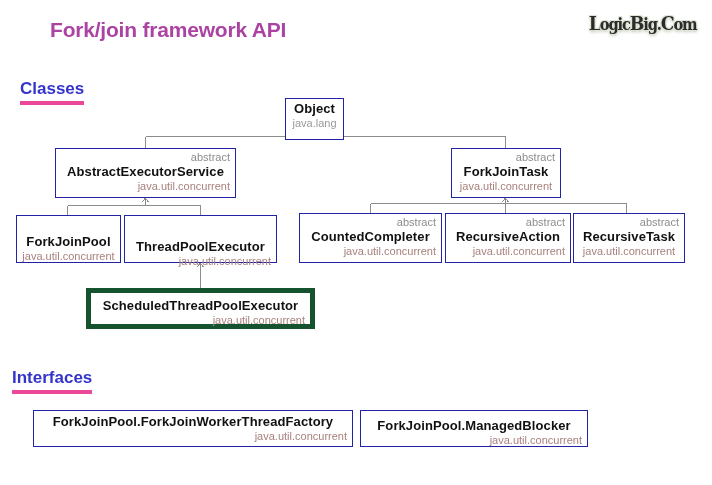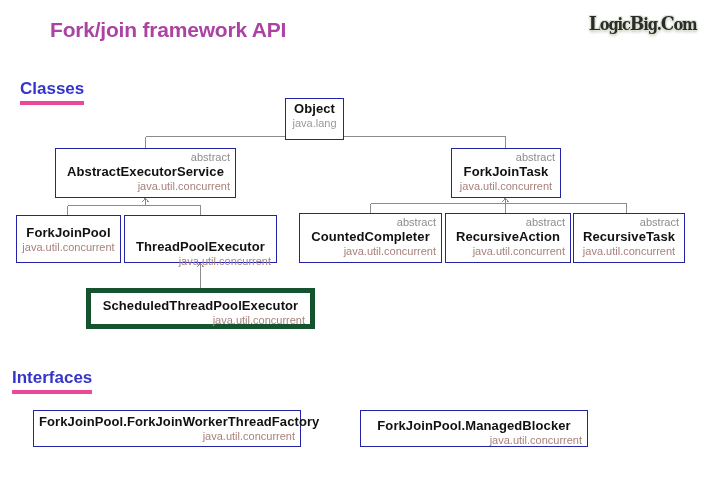--- a/index.html
+++ b/index.html
@@ -168,21 +168,21 @@
     <div class="cls-name">AbstractExecutorService</div>
     <div class="pkg">java.util.concurrent</div>
   </div>
 
   <div class="node" style="left:451px; top:148px; width:110px; height:50px;">
     <div class="stereotype">abstract</div>
     <div class="cls-name">ForkJoinTask</div>
     <div class="pkg center">java.util.concurrent</div>
   </div>
 
-  <div class="node" style="left:16px; top:215px; width:105px; height:48px; padding-top:9px;">
+  <div class="node" style="left:16px; top:215px; width:105px; height:48px; padding-top:18px;">
     <div class="cls-name">ForkJoinPool</div>
     <div class="pkg center">java.util.concurrent</div>
   </div>
 
   <div class="node" style="left:124px; top:215px; width:153px; height:48px; padding-top:23px;">
     <div class="cls-name">ThreadPoolExecutor</div>
     <div class="pkg">java.util.concurrent</div>
   </div>
 
   <div class="node" style="left:299px; top:213px; width:143px; height:50px;">
@@ -201,21 +201,21 @@
     <div class="stereotype">abstract</div>
     <div class="cls-name">RecursiveTask</div>
     <div class="pkg center">java.util.concurrent</div>
   </div>
 
   <div class="node black-border" style="left:86px; top:288px; width:229px; height:41px; padding-top:5px;">
     <div class="cls-name">ScheduledThreadPoolExecutor</div>
     <div class="pkg">java.util.concurrent</div>
   </div>
 
-  <div class="node" style="left:33px; top:410px; width:268px; height:37px; padding-top:3px;">
+  <div class="node" style="left:33px; top:410px; width:320px; height:37px; padding-top:3px;">
     <div class="cls-name">ForkJoinPool.ForkJoinWorkerThreadFactory</div>
     <div class="pkg">java.util.concurrent</div>
   </div>
 
   <div class="node" style="left:360px; top:410px; width:228px; height:37px; padding-top:7px;">
     <div class="cls-name">ForkJoinPool.ManagedBlocker</div>
     <div class="pkg">java.util.concurrent</div>
   </div>
 
 </div>

